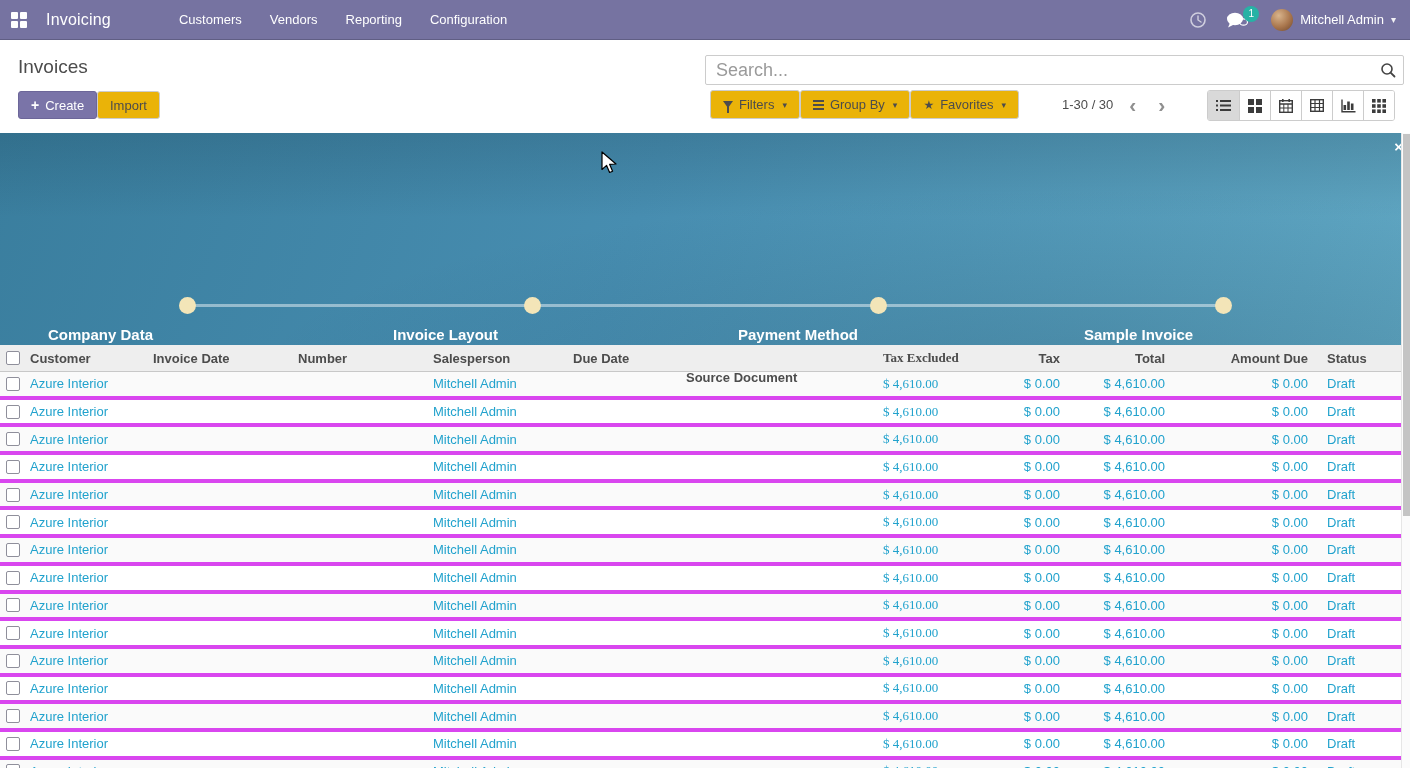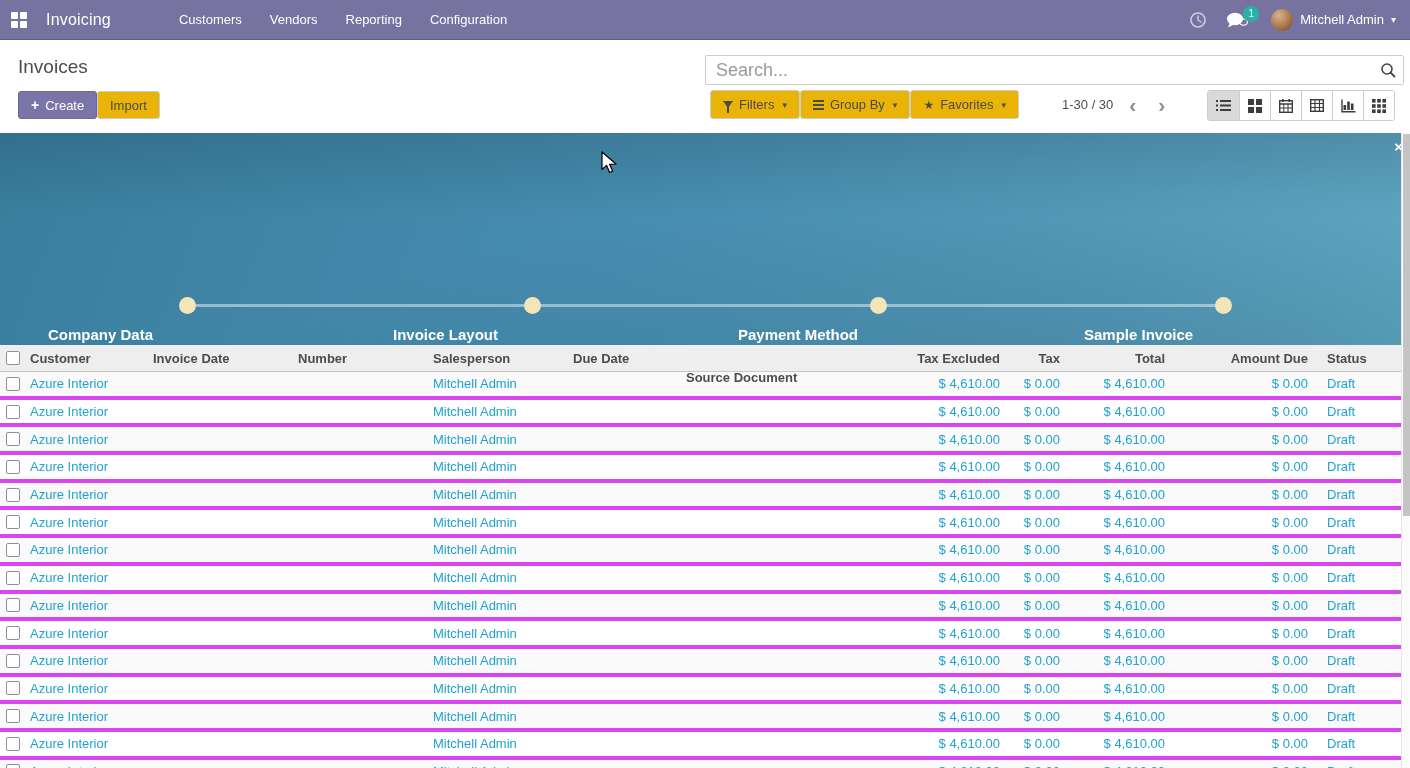--- a/index.html
+++ b/index.html
@@ -85,21 +85,21 @@
   .lbody .lrow { height:27.7px; font-size:13px; color:#21a2cd; border-bottom:4px solid #d946ef; background:#fff; }
   .lbody .lrow:nth-child(odd) { background:#fafafa; }
   .cell { padding-left:3px; padding-right:6px; overflow:hidden; white-space:nowrap; font-size:13px; }
   .col-check { width:27px; padding-left:6px; display:flex; align-items:center; }
   .col-customer { width:123px; }
   .col-invdate { width:145px; }
   .col-number { width:135px; }
   .col-sales { width:140px; }
   .col-duedate { width:113px; }
   .col-source { width:197px;margin-top:38px; }
-  .col-taxex { width:130px; text-align:right; padding-right:10px; }
+  .col-taxex { width:130px; padding-right:10px;font-family:Liberation Serif, serif; }
   .col-tax { width:60px; text-align:right; padding-right:10px; }
   .col-total { width:105px; text-align:right; padding-right:10px; }
   .col-amtdue { width:143px; text-align:right; padding-right:10px; }
   .col-status { width:92px; padding-left:9px; }
   .cbx { -webkit-appearance:none; appearance:none; width:14px; height:14px; border:1px solid #8f8f9b;
     border-radius:2px; background:#fff; cursor:pointer; margin:0; }
 
   
   .scrollbar { position:absolute; top:133px; right:0; width:9px; height:635px;
     background:#fbfbfb; border-left:1px solid #e6e6e6; z-index:25; }

